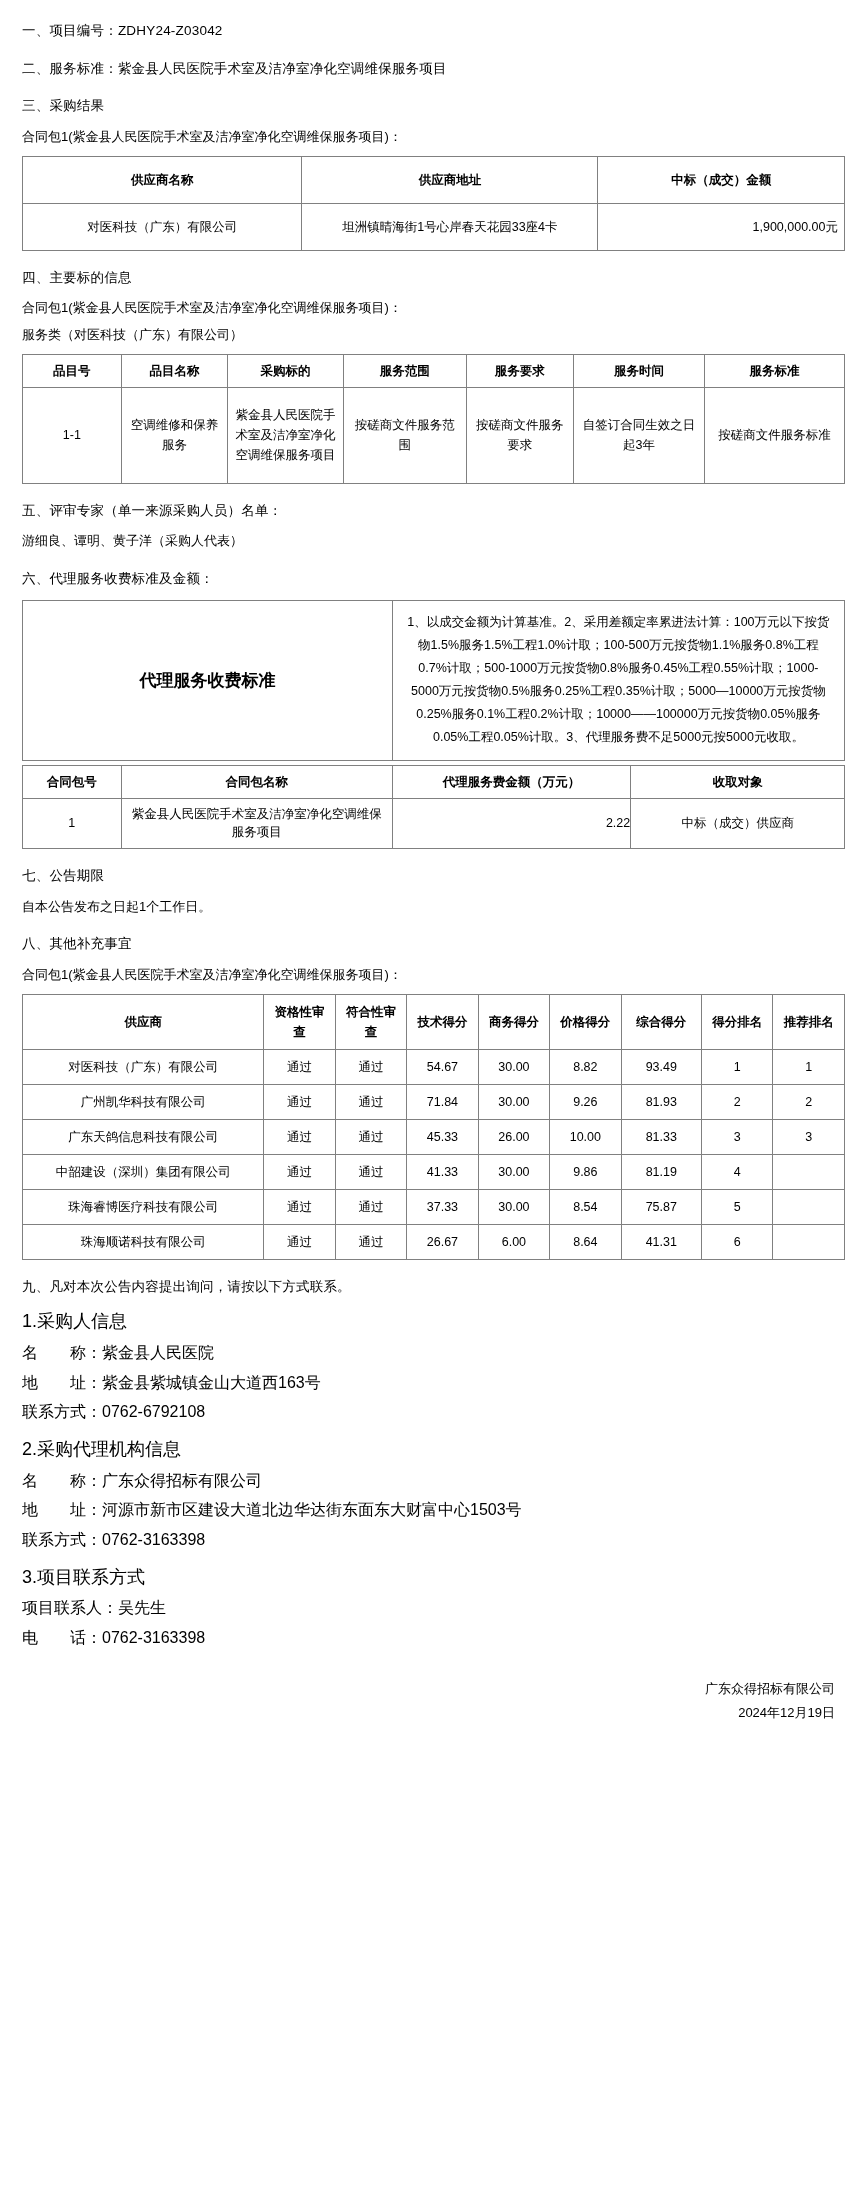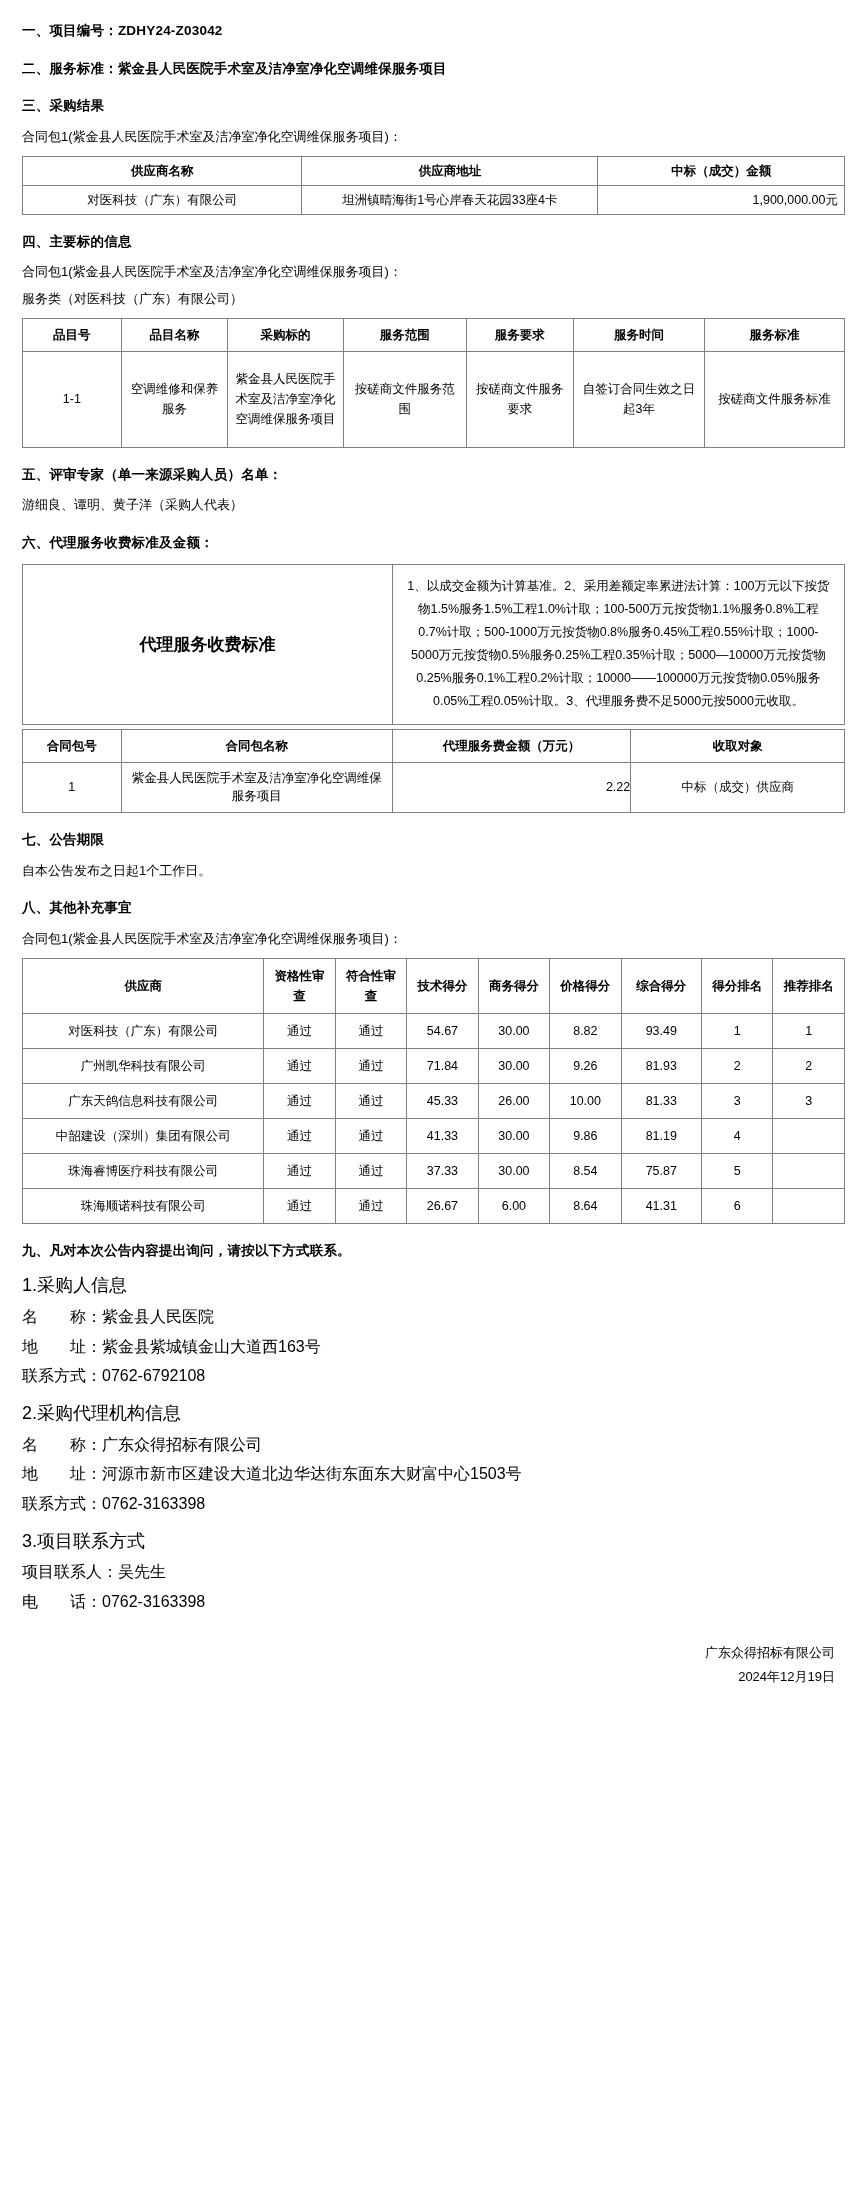--- a/index.html
+++ b/index.html
@@ -13,21 +13,21 @@
     font-family: "Liberation Sans", "DejaVu Sans", sans-serif;
     color: #000000;
     font-size: 13px;
     line-height: 1.6;
   }
   .page {
     width: 867px;
     padding: 14px 22px 10px 22px;
   }
   .sec-title {
-    font-weight: bold;
+    font-weight: normal;
     font-size: 13.5px;
     margin: 16px 0 10px 0;
     letter-spacing: 0.2px;
   }
   .sec-title.first { margin-top: 6px; }
   .indent1 { margin-left: 38px; }
   .indent2 { margin-left: 58px; }
   .indent3 { margin-left: 78px; }
   .para {
     margin: 6px 0;
@@ -42,21 +42,21 @@
   table td, table th {
     border: 1px solid #808080;
     padding: 6px 8px;
     text-align: center;
     vertical-align: middle;
     font-weight: normal;
   }
   table th {
     font-weight: bold;
   }
-  .tbl-supplier td, .tbl-supplier th { padding: 4px 6px; }
+  .tbl-supplier td, .tbl-supplier th { padding: 13px 6px; }
   .tbl-items td { padding: 10px 6px; }
   .tbl-items td.tall { height: 96px; }
   .fee-label {
     width: 45%;
     font-weight: bold;
     font-size: 17px;
   }
   .fee-text {
     text-align: center;
     line-height: 1.85;

